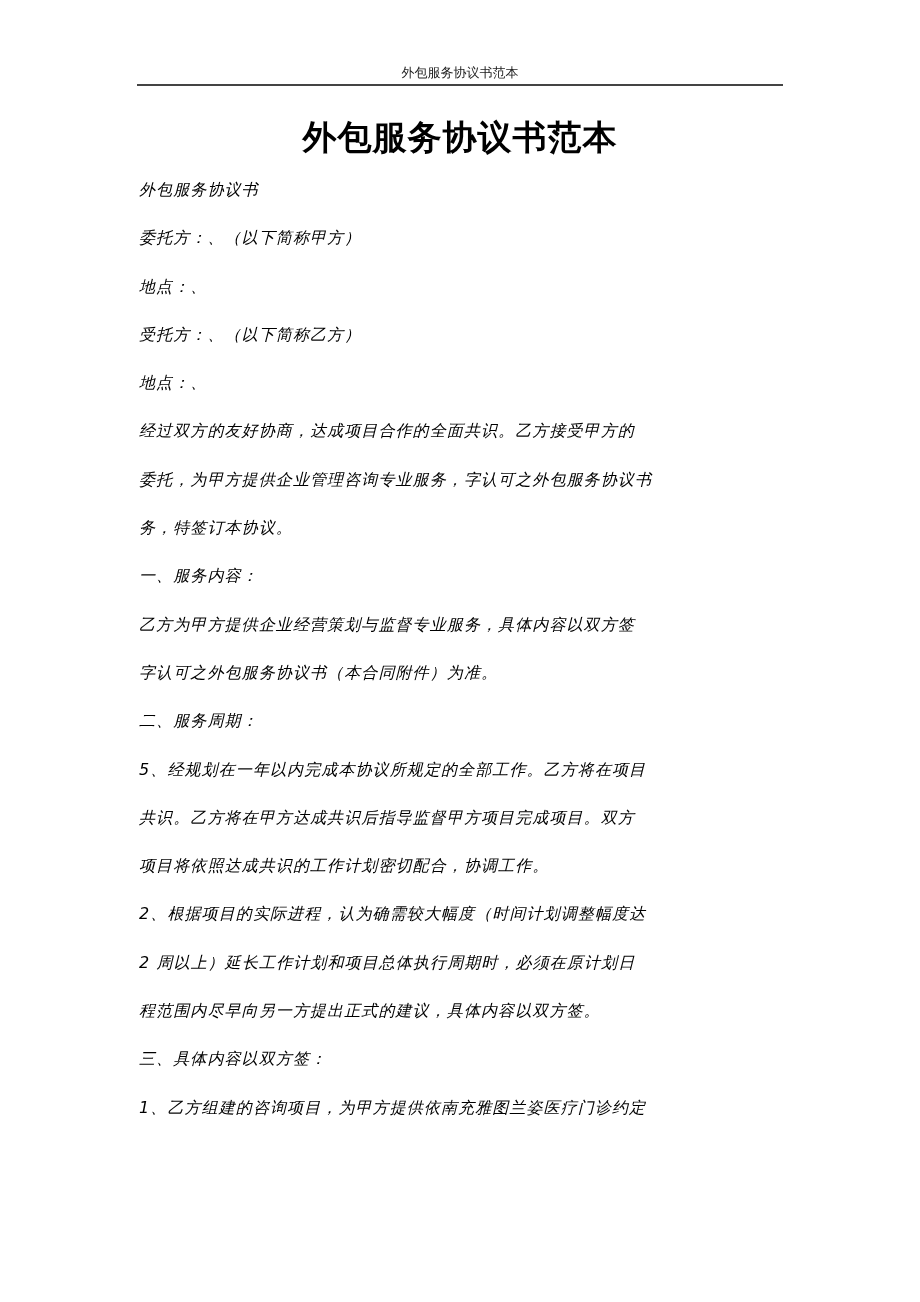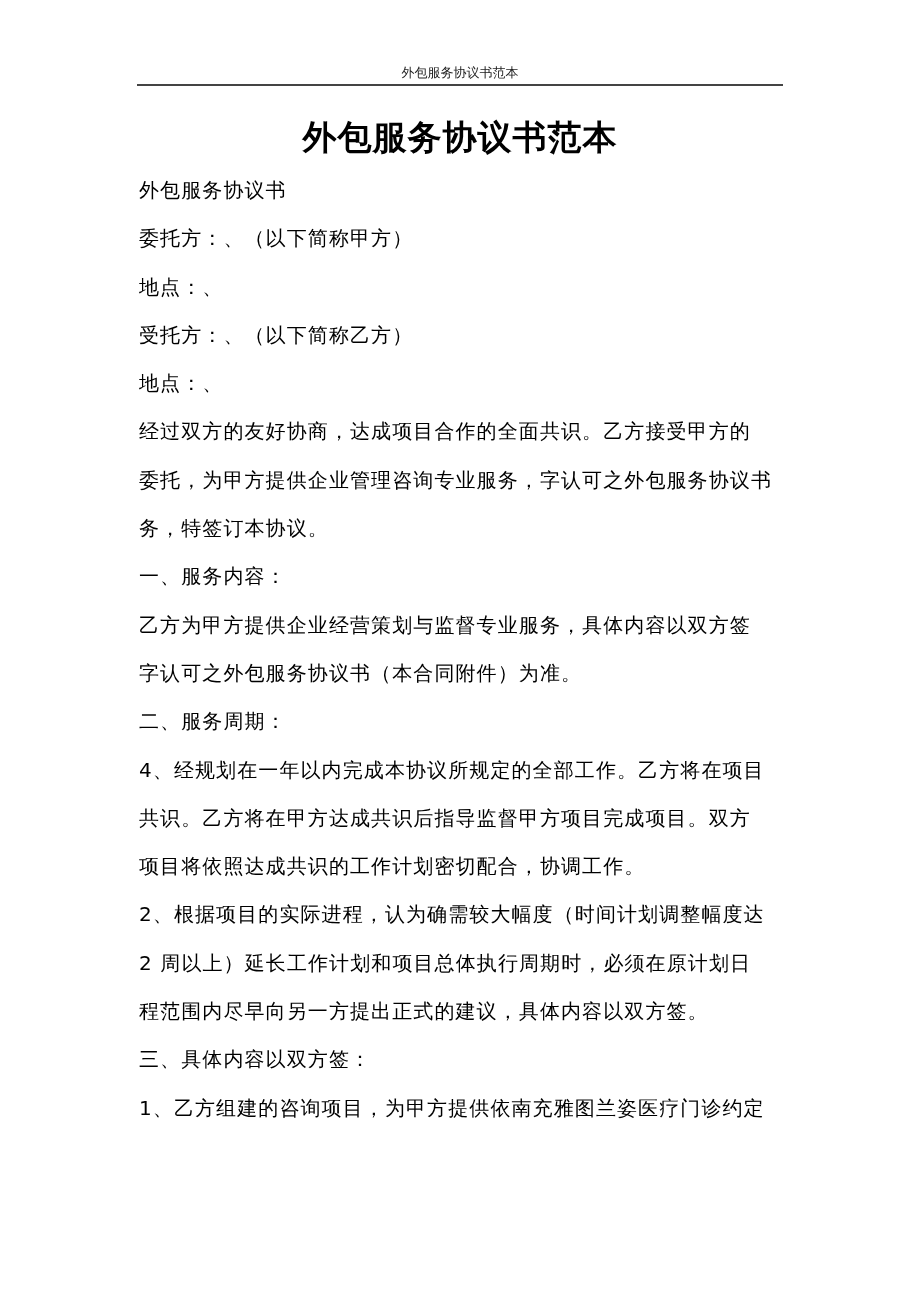--- a/index.html
+++ b/index.html
@@ -5,21 +5,21 @@
   html, body { margin: 0; padding: 0; background: #ffffff; }
   body { width: 920px; height: 1302px; position: relative; overflow: hidden;
          font-family: "DejaVu Sans", "Liberation Sans", sans-serif; color: #000; }
   .page { position: absolute; left: 0; top: 0; width: 920px; height: 1302px; background: #fff; }
   .header-text { position: absolute; left: 137px; width: 646px; top: 64px; text-align: center;
                  font-family: "DejaVu Serif", "Liberation Serif", serif; font-size: 13px; color: #222; line-height: 18px; }
   .header-rule { position: absolute; left: 137px; width: 646px; top: 84px; height: 2px; background: #444; }
   .title { position: absolute; left: 137px; width: 646px; top: 112px; text-align: center;
            font-family: "DejaVu Serif", "Liberation Serif", serif; font-size: 34px; font-weight: bold; line-height: 50px; letter-spacing: 1px; }
   .body { position: absolute; left: 139px; width: 648px; top: 166px; }
-  .line { font-size: 20px; line-height: 48.3px; height: 48.3px; white-space: nowrap; letter-spacing: 1.1px; }
+  .line { font-size: 16px; line-height: 48.3px; height: 48.3px; white-space: nowrap; letter-spacing: 1.1px; font-style: italic; }
 </style>
 </head>
 <body>
 
 <div class="page">
   <div class="header-text">外包服务协议书范本</div>
   <div class="header-rule"></div>
   <div class="title">外包服务协议书范本</div>
   <div class="body">
     <div class="line">外包服务协议书</div>
@@ -27,21 +27,21 @@
     <div class="line">地点：、</div>
     <div class="line">受托方：、（以下简称乙方）</div>
     <div class="line">地点：、</div>
     <div class="line">经过双方的友好协商，达成项目合作的全面共识。乙方接受甲方的</div>
     <div class="line">委托，为甲方提供企业管理咨询专业服务，字认可之外包服务协议书</div>
     <div class="line">务，特签订本协议。</div>
     <div class="line">一、服务内容：</div>
     <div class="line">乙方为甲方提供企业经营策划与监督专业服务，具体内容以双方签</div>
     <div class="line">字认可之外包服务协议书（本合同附件）为准。</div>
     <div class="line">二、服务周期：</div>
-    <div class="line">4、经规划在一年以内完成本协议所规定的全部工作。乙方将在项目</div>
+    <div class="line">5、经规划在一年以内完成本协议所规定的全部工作。乙方将在项目</div>
     <div class="line">共识。乙方将在甲方达成共识后指导监督甲方项目完成项目。双方</div>
     <div class="line">项目将依照达成共识的工作计划密切配合，协调工作。</div>
     <div class="line">2、根据项目的实际进程，认为确需较大幅度（时间计划调整幅度达</div>
     <div class="line">2 周以上）延长工作计划和项目总体执行周期时，必须在原计划日</div>
     <div class="line">程范围内尽早向另一方提出正式的建议，具体内容以双方签。</div>
     <div class="line">三、具体内容以双方签：</div>
     <div class="line">1、乙方组建的咨询项目，为甲方提供依南充雅图兰姿医疗门诊约定</div>
   </div>
 </div>
 

